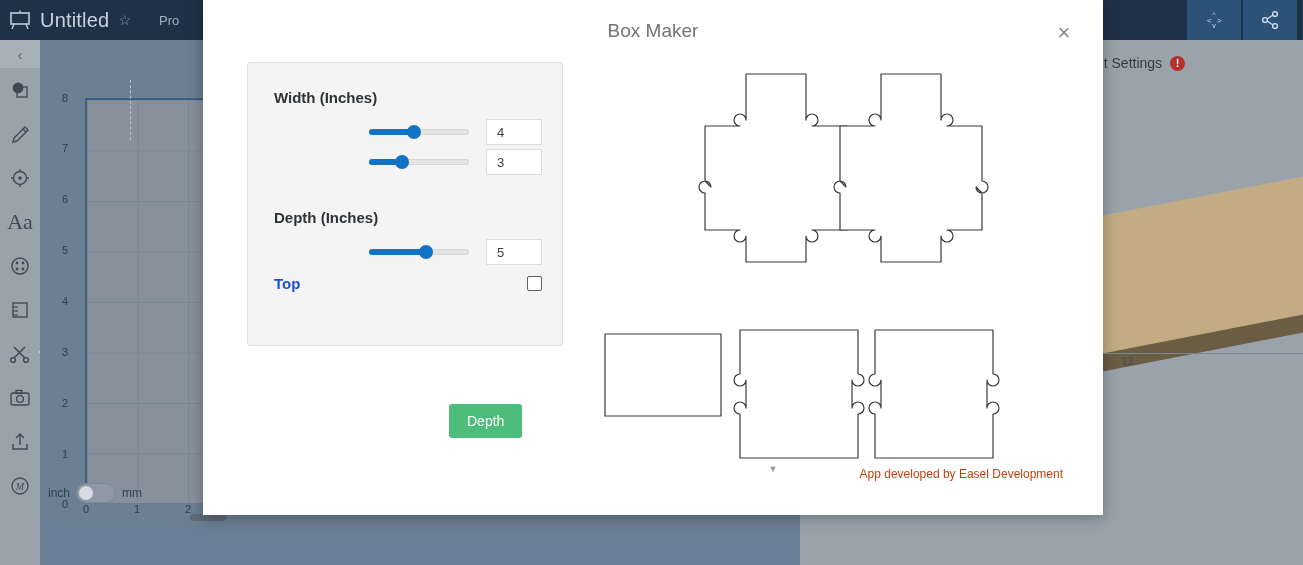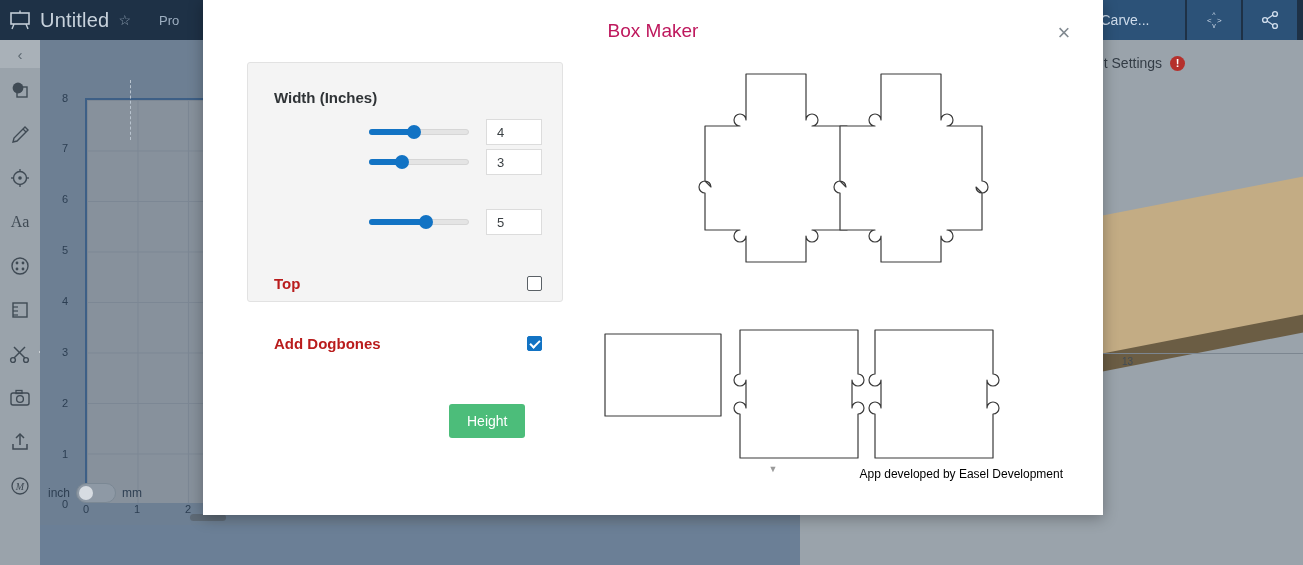--- a/index.html
+++ b/index.html
@@ -48,21 +48,21 @@
   .rail-collapse {
     height: 28px; width: 40px; background: #a9b1b8;
     display: flex; align-items: center; justify-content: center;
     color: #5c6770; font-size: 15px;
   }
   .rail-item {
     width: 40px; height: 44px;
     display: flex; align-items: center; justify-content: center;
     color: #3f4a54;
   }
-  .rail-item.text-ico { font-size: 16px; font-family: "Liberation Serif", serif; }
+  .rail-item.text-ico { font-size: 22px; font-family: "Liberation Serif", serif; }
 
   .apps-tip {
     position: absolute; left: 44px; top: 340px;
     background: #fff; color: #444; font-size: 12px;
     padding: 4px 10px; border-radius: 4px;
     box-shadow: 0 1px 4px rgba(0,0,0,.28);
   }
   .apps-tip::before {
     content: ''; position: absolute; left: -5px; top: 7px;
     border-top: 5px solid transparent; border-bottom: 5px solid transparent;
@@ -186,31 +186,31 @@
   .kebab { color: #3f4a54; font-size: 17px; padding: 0 10px; letter-spacing: 1px; }
 
   
   .modal {
     position: absolute; left: 203px; top: 0px; width: 900px; height: 515px;
     background: #fff; box-shadow: 0 3px 14px rgba(0,0,0,.30);
     z-index: 50;
   }
   .modal-title {
     position: absolute; top: 20px; left: 0; width: 900px;
-    text-align: center; font-size: 19px; color: #be185d;
+    text-align: center; font-size: 19px; color: #737373;
   }
   .modal-close {
     position: absolute; right: 26px; top: 20px;
     width: 26px; height: 26px; color: #828a91; font-size: 22px;
     display: flex; align-items: center; justify-content: center;
     font-weight: 300; line-height: 1;
   }
 
   .settings-panel {
-    position: absolute; left: 44px; top: 62px; width: 316px; height: 240px;
+    position: absolute; left: 44px; top: 62px; width: 316px; height: 284px;
     background: #f4f4f4; border: 1px solid #e2e2e2; border-radius: 3px;
   }
   .field { position: absolute; left: 26px; width: 268px; }
   .field-label {
     font-size: 15px; font-weight: bold; color: #2f3336; margin-bottom: 13px;
   }
   .field-row { display: flex; align-items: center; justify-content: flex-end; gap: 17px; }
   .slider { width: 100px; height: 20px; position: relative; }
   .slider-track {
     position: absolute; left: 0; top: 7px; width: 100px; height: 6px;
@@ -226,21 +226,21 @@
   }
   .num-input {
     width: 56px; height: 26px; background: #fff;
     border: 1px solid #dcdcdc; font-size: 13px; color: #3b4044;
     display: flex; align-items: center; padding-left: 10px;
   }
   .chk-row {
     position: absolute; left: 26px; width: 268px;
     display: flex; align-items: center; justify-content: space-between;
   }
-  .chk-label { font-size: 15px; font-weight: bold; color: #b91c1c; }
+  .chk-label { font-size: 15px; font-weight: bold; color: #1d4ed8; }
   .chk-box {
     width: 15px; height: 15px; border: 1px solid #5b6166; border-radius: 2px;
     background: #fff;
   }
   .chk-box.checked {
     background: #1273c4; border-color: #1273c4;
     display: flex; align-items: center; justify-content: center;
   }
   .chk-box.checked::after {
     content: ''; width: 4px; height: 8px; margin-top: -2px;
@@ -261,21 +261,21 @@
     color: #9a9a9a; font-size: 9px; line-height: 10px; text-align: center;
   }
   .sb-arrow.up { top: 4px; }
   .sb-arrow.dn { bottom: 4px; }
 
   .preview-area {
     position: absolute; left: 380px; top: 62px; width: 500px; height: 400px;
   }
   .credit {
     position: absolute; right: 40px; bottom: 34px;
-    font-size: 12px; color: #000000;
+    font-size: 12px; color: #c2410c;
   }
 
   svg { display: block; }
 </style>
 </head>
 <body>
 
 <div id="app-bg">
 
   <div class="topbar">
@@ -283,21 +283,20 @@
       <svg width="22" height="20" viewBox="0 0 22 20">
         <rect x="2" y="3" width="18" height="11" fill="none" stroke="#c2ccd6" stroke-width="1.6"></rect>
         <line x1="11" y1="0.5" x2="11" y2="3" stroke="#c2ccd6" stroke-width="1.4"></line>
         <line x1="5" y1="14" x2="3" y2="19" stroke="#c2ccd6" stroke-width="1.4"></line>
         <line x1="17" y1="14" x2="19" y2="19" stroke="#c2ccd6" stroke-width="1.4"></line>
       </svg>
     </div>
     <div class="doc-title">Untitled</div>
     <div class="star-icon">☆</div>
     <div class="topbar-menu">Pro</div>
-    <div class="carve-btn">Carve...</div>
     <div class="icon-btn-top fs">
       <svg width="20" height="20" viewBox="0 0 20 20">
         <text x="10" y="7" font-size="7" fill="#cfdceb" text-anchor="middle">^</text>
         <text x="3" y="13" font-size="8" fill="#cfdceb">&lt;</text>
         <text x="13" y="13" font-size="8" fill="#cfdceb">&gt;</text>
         <text x="10" y="18" font-size="7" fill="#cfdceb" text-anchor="middle">v</text>
       </svg>
     </div>
     <div class="icon-btn-top share">
       <svg width="20" height="20" viewBox="0 0 20 20">
@@ -485,47 +484,44 @@
         <div class="slider">
           <div class="slider-track"></div>
           <div class="slider-fill" style="width:33px;"></div>
           <div class="slider-thumb" style="left:33px;"></div>
         </div>
         <div class="num-input">3</div>
       </div>
     </div>
 
     <div class="field" style="top:146px;">
+      <div class="field-label">Depth (Inches)</div>
       <div class="field-row">
         <div class="slider">
           <div class="slider-track"></div>
           <div class="slider-fill" style="width:57px;"></div>
           <div class="slider-thumb" style="left:57px;"></div>
         </div>
         <div class="num-input">5</div>
       </div>
     </div>
 
     <div class="chk-row" style="top:212px;">
       <span class="chk-label">Top</span>
       <span class="chk-box"></span>
     </div>
 
-    <div class="chk-row" style="top:272px;">
-      <span class="chk-label">Add Dogbones</span>
-      <span class="chk-box checked"></span>
-    </div>
   </div>
 
   <div class="panel-scrollbar">
     <div class="sb-arrow up">▲</div>
     <div class="sb-arrow dn">▼</div>
   </div>
 
-  <div class="import-btn">Height</div>
+  <div class="import-btn">Depth</div>
 
   <div class="preview-area">
     <svg width="500" height="400" viewBox="0 0 500 400">
       <g fill="none" stroke="#3a3a3a" stroke-width="1.2">
 
         <g>
           <path d="M162,107 L207,107 L207,160
                    A6,6 0 0 0 207,172 L222,172
                    A6,6 0 0 0 222,184 L222,160 L265,160 L265,209
                    A6,6 0 0 0 253,209 L253,224

